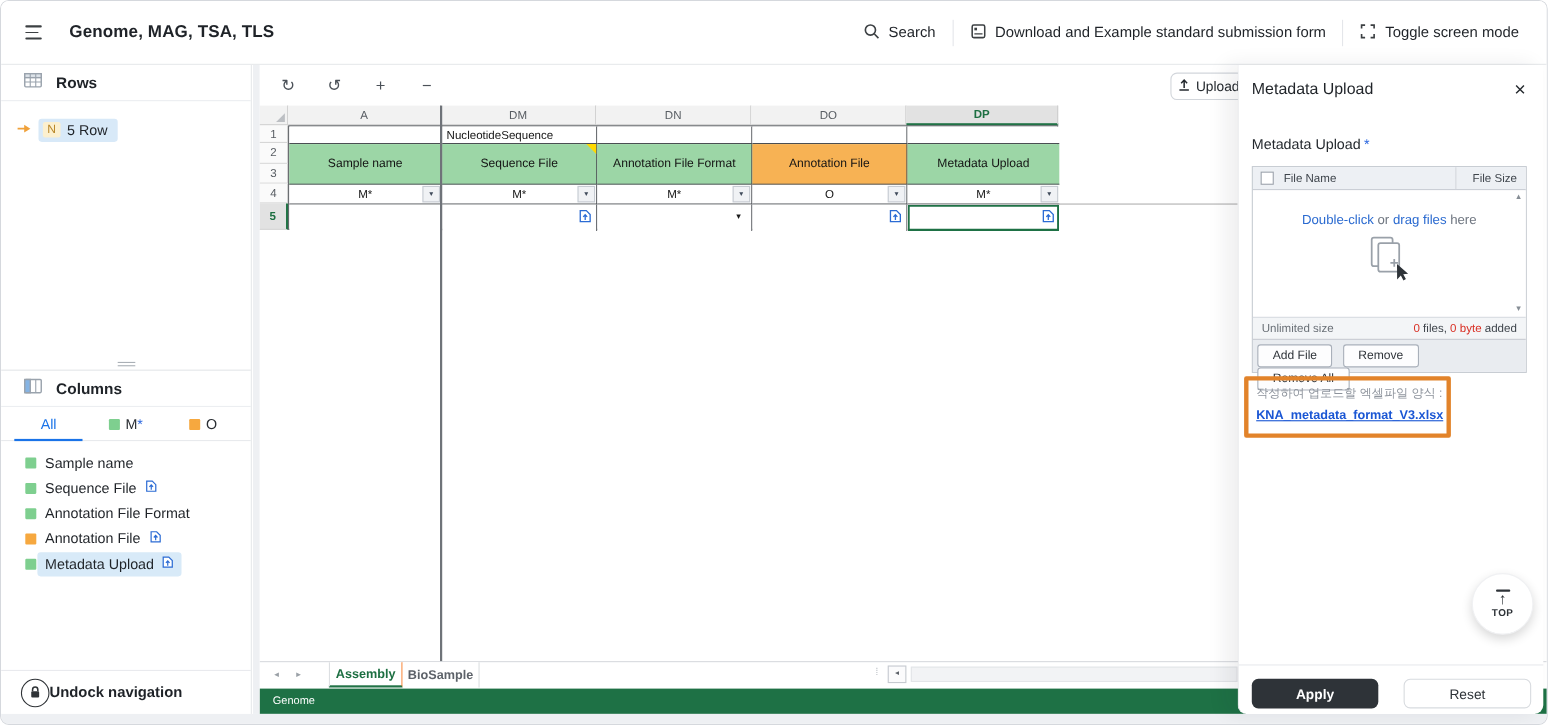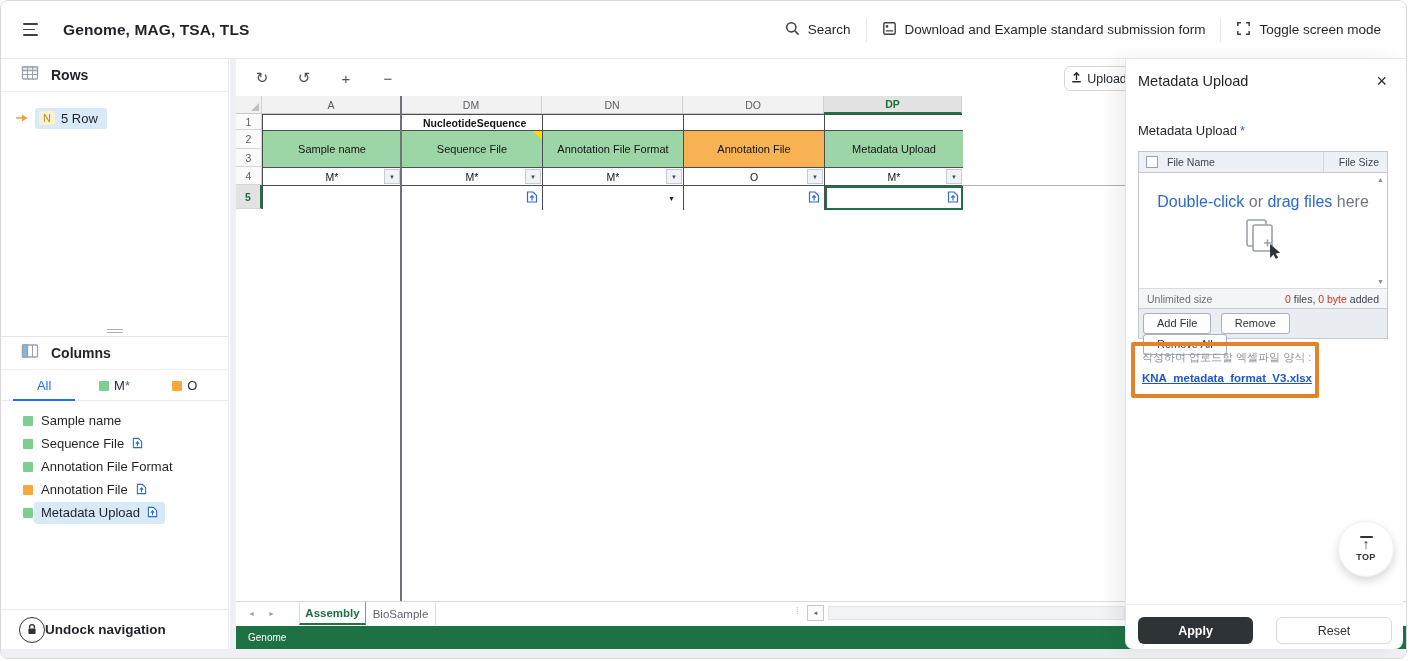--- a/index.html
+++ b/index.html
@@ -66,21 +66,21 @@
   .cell .file-ic{position:absolute;right:4px;top:50%;transform:translateY(-50%);cursor:pointer;}
   .cell .dn-arrow{position:absolute;right:8px;top:50%;transform:translateY(-50%);font-size:7px;color:#1a1a1a;}
   .cell.selcell{box-shadow:inset 0 0 0 2px #1e7145;}
   .c0{left:0;width:139px;} .c1{left:139px;width:141px;} .c2{left:280px;width:141px;} .c3{left:421px;width:141px;} .c4{left:562px;width:138px;}
   .gr1{top:0;height:16px;} .gr2{top:16px;height:37px;} .gr4{top:53px;height:18px;} .gr5{top:71px;height:24px;}
   #freeze-v{position:absolute;left:164px;top:37px;width:2px;height:505px;background:#6f7control3;background:#6f7379;z-index:1;}
   #freeze-h{position:absolute;left:726px;top:126px;width:163px;height:1px;background:#b0b0b0;}
 
   #tabstrip{position:absolute;left:0;top:542px;width:100%;height:23px;border-top:1px solid #d8dade;background:#fff;display:block;}
   .nav-ar{position:absolute;top:0;height:23px;display:flex;align-items:center;font-size:7px;color:#9aa0a6;cursor:pointer;}
-  .sheet-tab{position:absolute;top:0;height:23px;display:flex;align-items:center;justify-content:center;font-size:11.5px;cursor:pointer;background:#fff;}
+  .sheet-tab{position:absolute;top:0;height:23px;display:flex;align-items:center;justify-content:center;font-size:11.5px;cursor:pointer;background:#fff;font-weight:bold;}
   #tab-assembly{left:63px;width:67px;color:#1d6f42;font-weight:bold;border-bottom:2.5px solid #217346;border-left:1px solid #dcdfe2;border-right:1px solid #f97316;}
   #tab-biosample{left:130px;width:70px;color:#5d6269;border-right:1px solid #dcdfe2;}
   #strip-dots{position:absolute;left:560px;top:4px;font-size:9px;color:#b7bcc2;letter-spacing:0;}
   #strip-arrow{position:absolute;left:571px;top:3px;width:17px;height:16px;border:1px solid #c6cad0;display:flex;align-items:center;justify-content:center;font-size:6px;color:#5d6269;cursor:pointer;background:#fbfbfc;}
   #strip-track{position:absolute;left:592px;top:4px;width:297px;height:14px;background:#f2f3f5;border:1px solid #e3e5e8;cursor:pointer;}
   #statusbar{position:absolute;left:0;top:567px;width:100%;height:23px;background:#1e7145;display:flex;align-items:center;}
   #statusbar .lbl{color:#fff;font-size:10px;padding-left:12px;}
   #bottomstrip{position:absolute;left:0;top:648px;width:100%;height:11px;background:#eef0f3;z-index:4;}
 
   
@@ -91,21 +91,21 @@
   #field-label{position:absolute;left:12px;top:64px;font-size:13px;color:#24292e;}
   #field-label .star{margin-left:3px;}
   #filebox{position:absolute;left:12px;top:92px;width:250px;height:188px;border:1px solid #c3c8cf;background:#fff;}
   #fb-head{position:relative;height:21px;background:#edf0f4;border-bottom:1px solid #c3c8cf;display:flex;align-items:center;font-size:10.5px;color:#3f454c;}
   #fb-check{position:absolute;left:7px;top:4px;width:12px;height:12px;border:1px solid #9aa1ab;background:#fff;cursor:pointer;}
   #fb-name{position:absolute;left:28px;}
   #fb-size{position:absolute;left:184px;right:0;top:0;bottom:0;border-left:1px solid #d4d8dd;display:flex;align-items:center;justify-content:flex-end;padding-right:8px;}
   #fb-body{position:relative;height:115px;background:#fff;}
   .scr{position:absolute;right:3px;font-size:7px;color:#868d95;cursor:pointer;}
   #fb-drop{position:absolute;left:0;top:20px;width:100%;text-align:center;cursor:pointer;}
-  #fb-drop .txt{font-size:16px;color:#6f7680;}
+  #fb-drop .txt{font-size:12px;color:#6f7680;}
   #fb-drop .blue{color:#2a6ad0;}
   #fb-drop svg{margin-top:6px;}
   #fb-foot{position:relative;height:20px;background:#f3f5f7;border-top:1px solid #d9dde1;display:flex;align-items:center;justify-content:space-between;padding:0 8px;font-size:10.5px;color:#6a7077;}
   #fb-foot .red{color:#d93025;}
   #fb-foot .dark{color:#3f454c;}
   #fb-btns{position:relative;height:30px;background:#e9ecf0;border-top:1px solid #c9cdd3;padding:4px 0 0 4px;}
   .file-btn{display:inline-block;height:21px;line-height:19px;background:#fdfdfe;border:1px solid #a9b0ba;border-radius:3px;font-size:11px;color:#2f343a;padding:0 13px;margin-right:5px;cursor:pointer;}
   #annot-box{position:absolute;left:5px;top:283px;width:188px;height:56px;border:4px solid #e2832a;border-radius:2px;padding:4px 7px;background:transparent;}
   #annot-caption{font-size:11px;color:#8d939c;white-space:nowrap;}
   #annot-link{display:inline-block;margin-top:7px;font-size:11.5px;color:#1a56d4;font-weight:600;text-decoration:underline;cursor:pointer;white-space:nowrap;}
@@ -306,21 +306,21 @@
 
     <div class="rownum" style="top:55px;height:16px;">1</div>
     <div class="rownum" style="top:71px;height:19px;">2</div>
     <div class="rownum" style="top:90px;height:18px;">3</div>
     <div class="rownum" style="top:108px;height:18px;">4</div>
     <div class="rownum sel" style="top:126px;height:24px;">5</div>
 
     <div id="grid">
 
       <div class="cell gr1 c0"></div>
-      <div class="cell gr1 c1" style="justify-content:flex-start;padding-left:21px;font-weight:bold;">NucleotideSequence</div>
+      <div class="cell gr1 c1" style="justify-content:flex-start;padding-left:4px;">NucleotideSequence</div>
       <div class="cell gr1 c2"></div>
       <div class="cell gr1 c3"></div>
       <div class="cell gr1 c4 last-c"></div>
 
       <div class="cell gr2 c0 head green">Sample name</div>
       <div class="cell gr2 c1 head green">
           <span>Sequence File</span>
           <span class="note"></span>
         </div>
       <div class="cell gr2 c2 head green">Annotation File Format</div>

